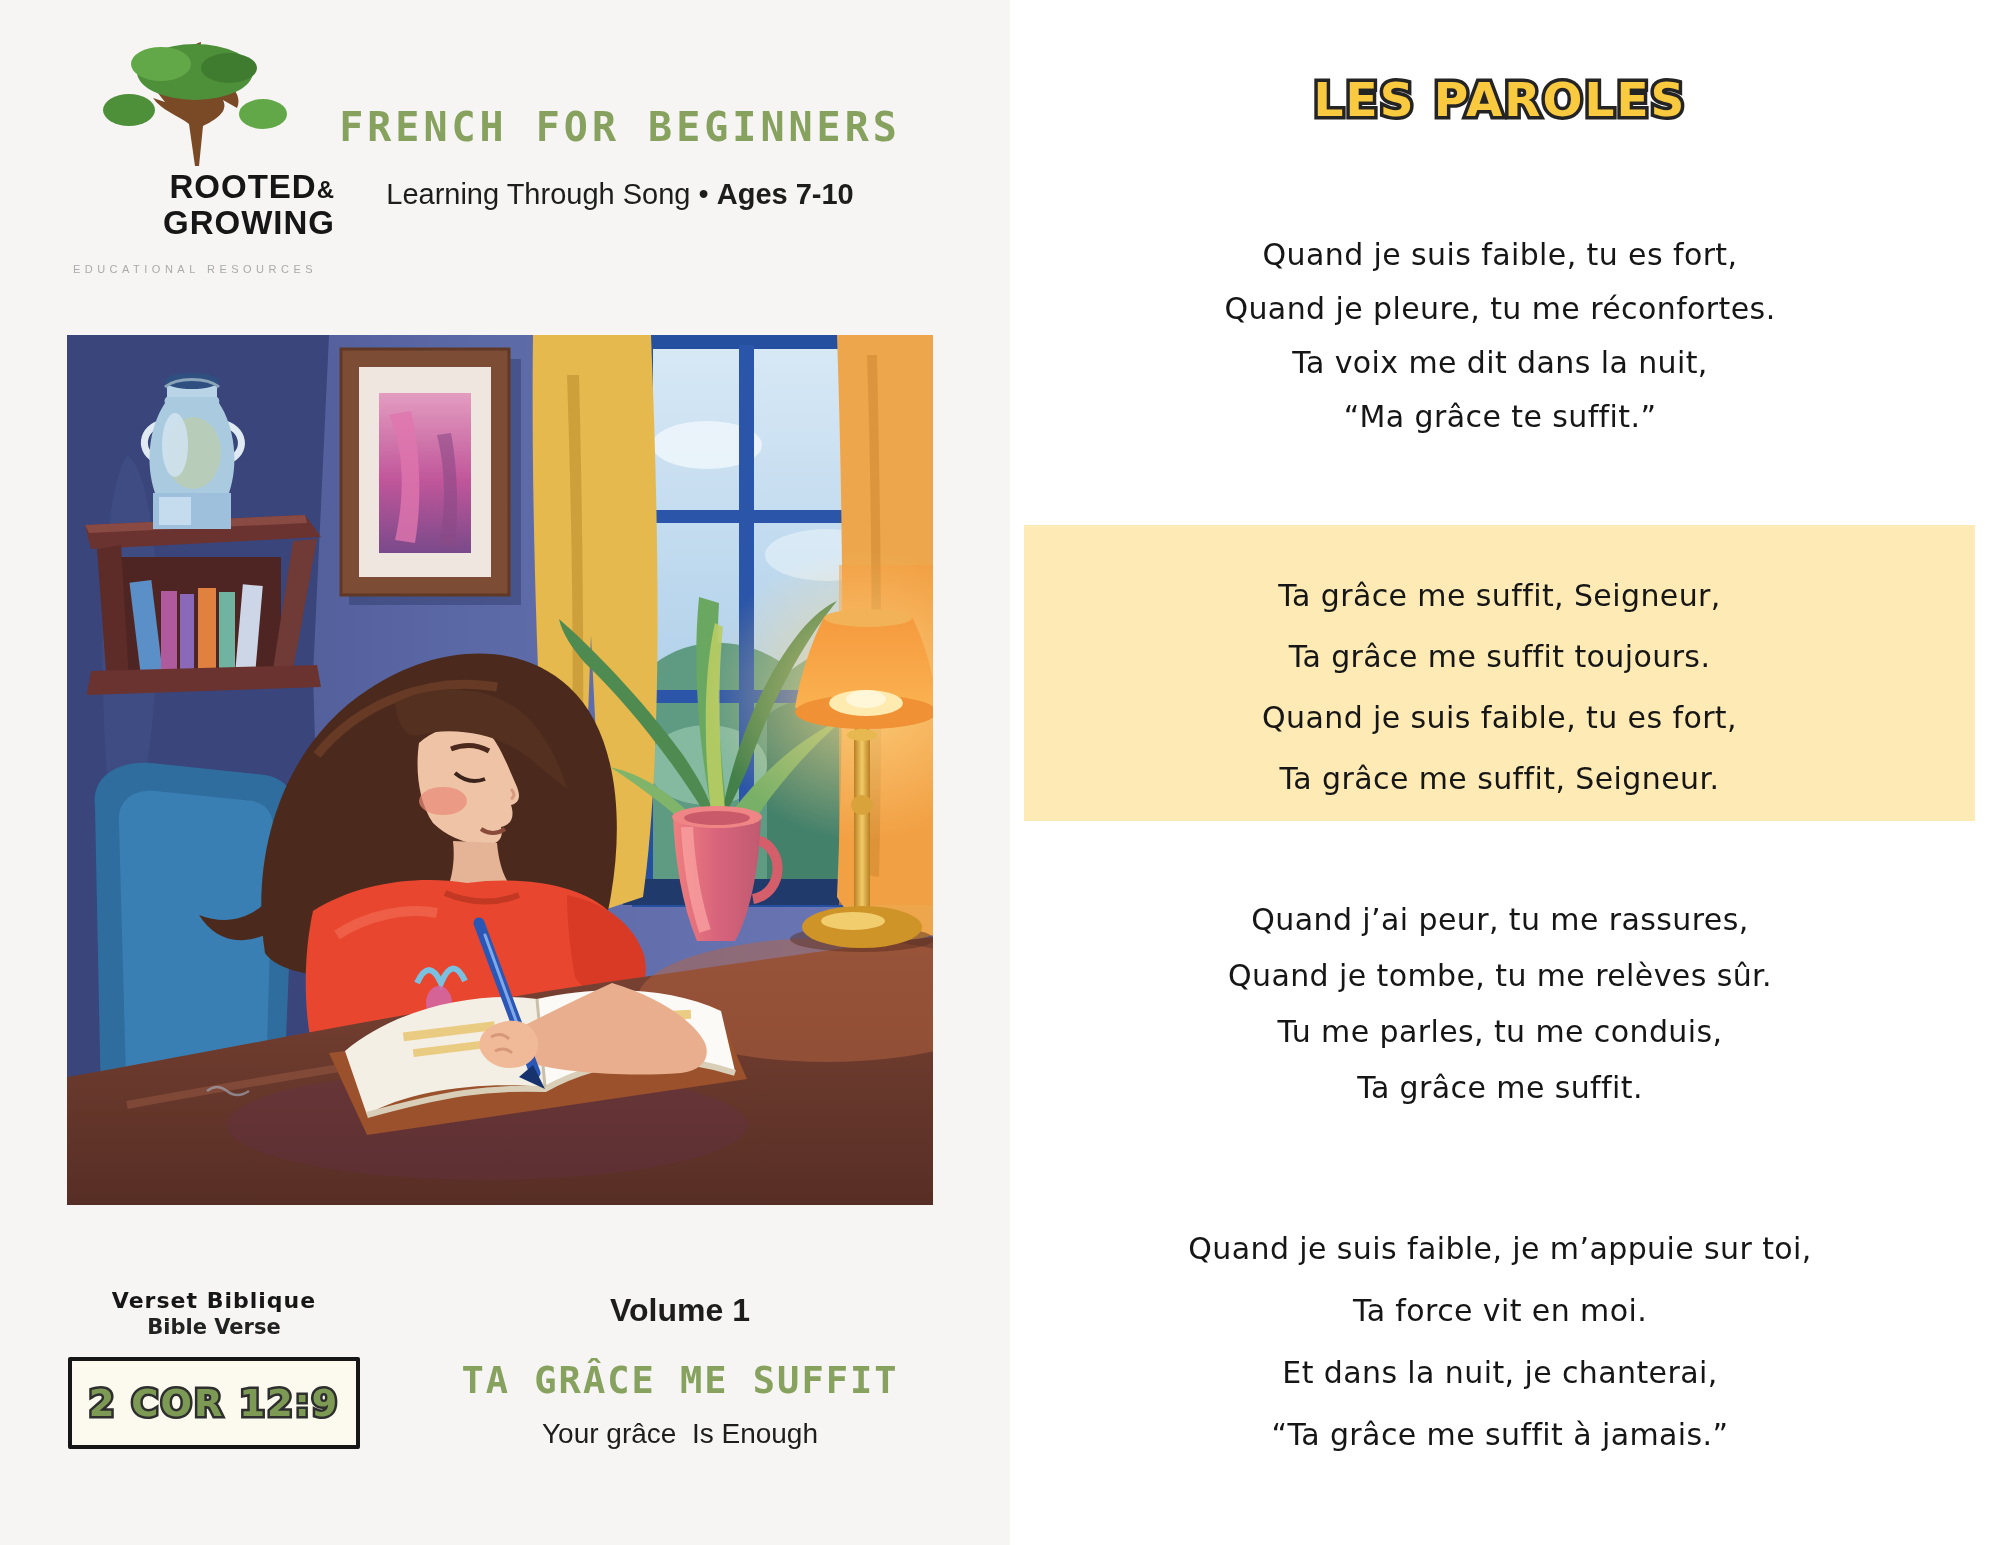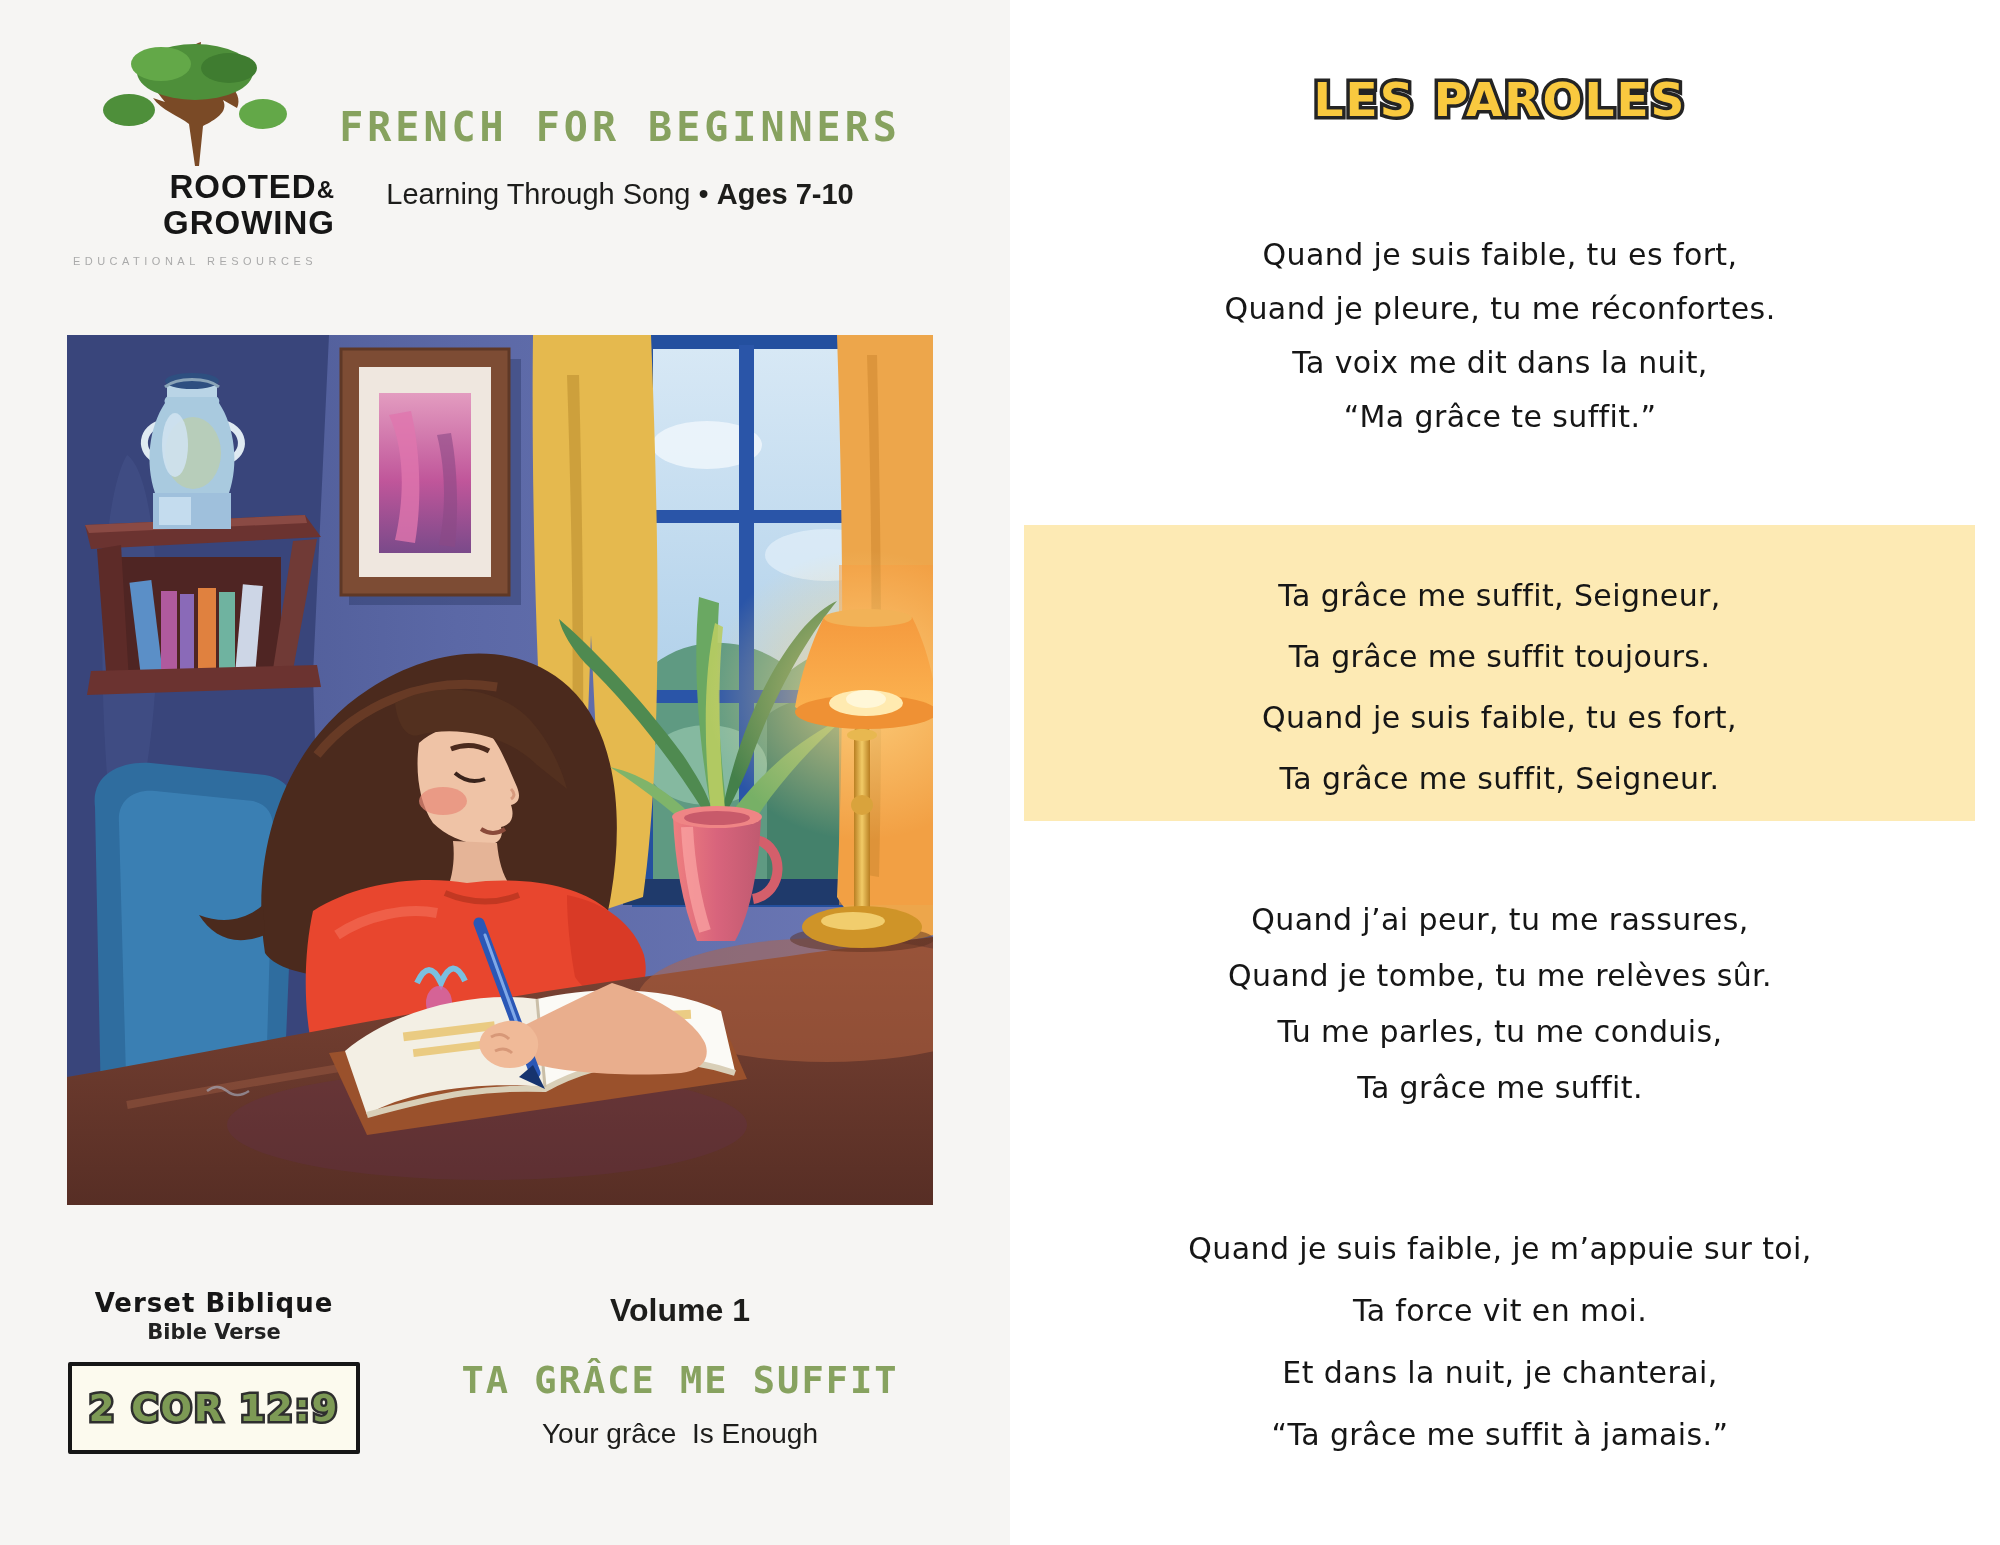--- a/index.html
+++ b/index.html
@@ -6,30 +6,30 @@
   body{
     width:2000px;height:1545px;position:relative;overflow:hidden;
     font-family:"DejaVu Sans",sans-serif;background:#ffffff;
   }
   
   .left-page{position:absolute;left:0;top:0;width:1010px;height:1545px;background:#f6f5f3;}
   .logo-block{position:absolute;left:55px;top:38px;width:280px;text-align:center;}
   .logo-name{font-family:"Liberation Sans",sans-serif;font-weight:bold;color:#161616;
     font-size:33px;line-height:33px;letter-spacing:1px;text-align:right;}
   .logo-amp{font-size:24px;}
-  .logo-tagline{margin-top:16px;font-family:"Liberation Sans",sans-serif;font-size:11px;
+  .logo-tagline{margin-top:24px;font-family:"Liberation Sans",sans-serif;font-size:11px;
     letter-spacing:4.5px;color:#aaaaaa;}
   .title-block{position:absolute;left:330px;top:0;width:580px;text-align:center;}
   .main-title{margin-top:104px;font-family:"DejaVu Sans Mono",monospace;font-size:40px;
     letter-spacing:4px;color:#87a25f;font-weight:bold;white-space:nowrap;}
   .subtitle{margin-top:28px;font-family:"Liberation Sans",sans-serif;font-size:29px;color:#1d1d1b;}
   .subtitle b{font-weight:bold;}
   .illustration{position:absolute;left:67px;top:335px;width:866px;height:870px;}
   .footer-left{position:absolute;left:55px;top:1288px;width:318px;text-align:center;}
-  .verse-label-fr{font-size:26px;font-weight:bold;color:#161616;letter-spacing:1px;}
+  .verse-label-fr{font-size:22px;font-weight:bold;color:#161616;letter-spacing:1px;}
   .verse-label-en{font-size:21px;font-weight:bold;color:#222222;margin-top:2px;}
   .verse-box{margin:18px auto 0;width:284px;height:84px;border:4px solid #161616;border-radius:2px;
     background:#fcfaee;display:flex;align-items:center;justify-content:center;}
   .footer-right{position:absolute;left:420px;top:1292px;width:520px;text-align:center;}
   .volume{font-family:"Liberation Sans",sans-serif;font-size:32px;font-weight:bold;color:#1d1d1b;}
   .song-title-fr{margin-top:30px;font-family:"DejaVu Sans Mono",monospace;font-size:37px;
     font-weight:bold;letter-spacing:2px;color:#87a25f;white-space:nowrap;}
   .song-title-en{margin-top:16px;font-family:"Liberation Sans",sans-serif;font-size:28px;
     color:#1d1d1b;white-space:pre;}
   

